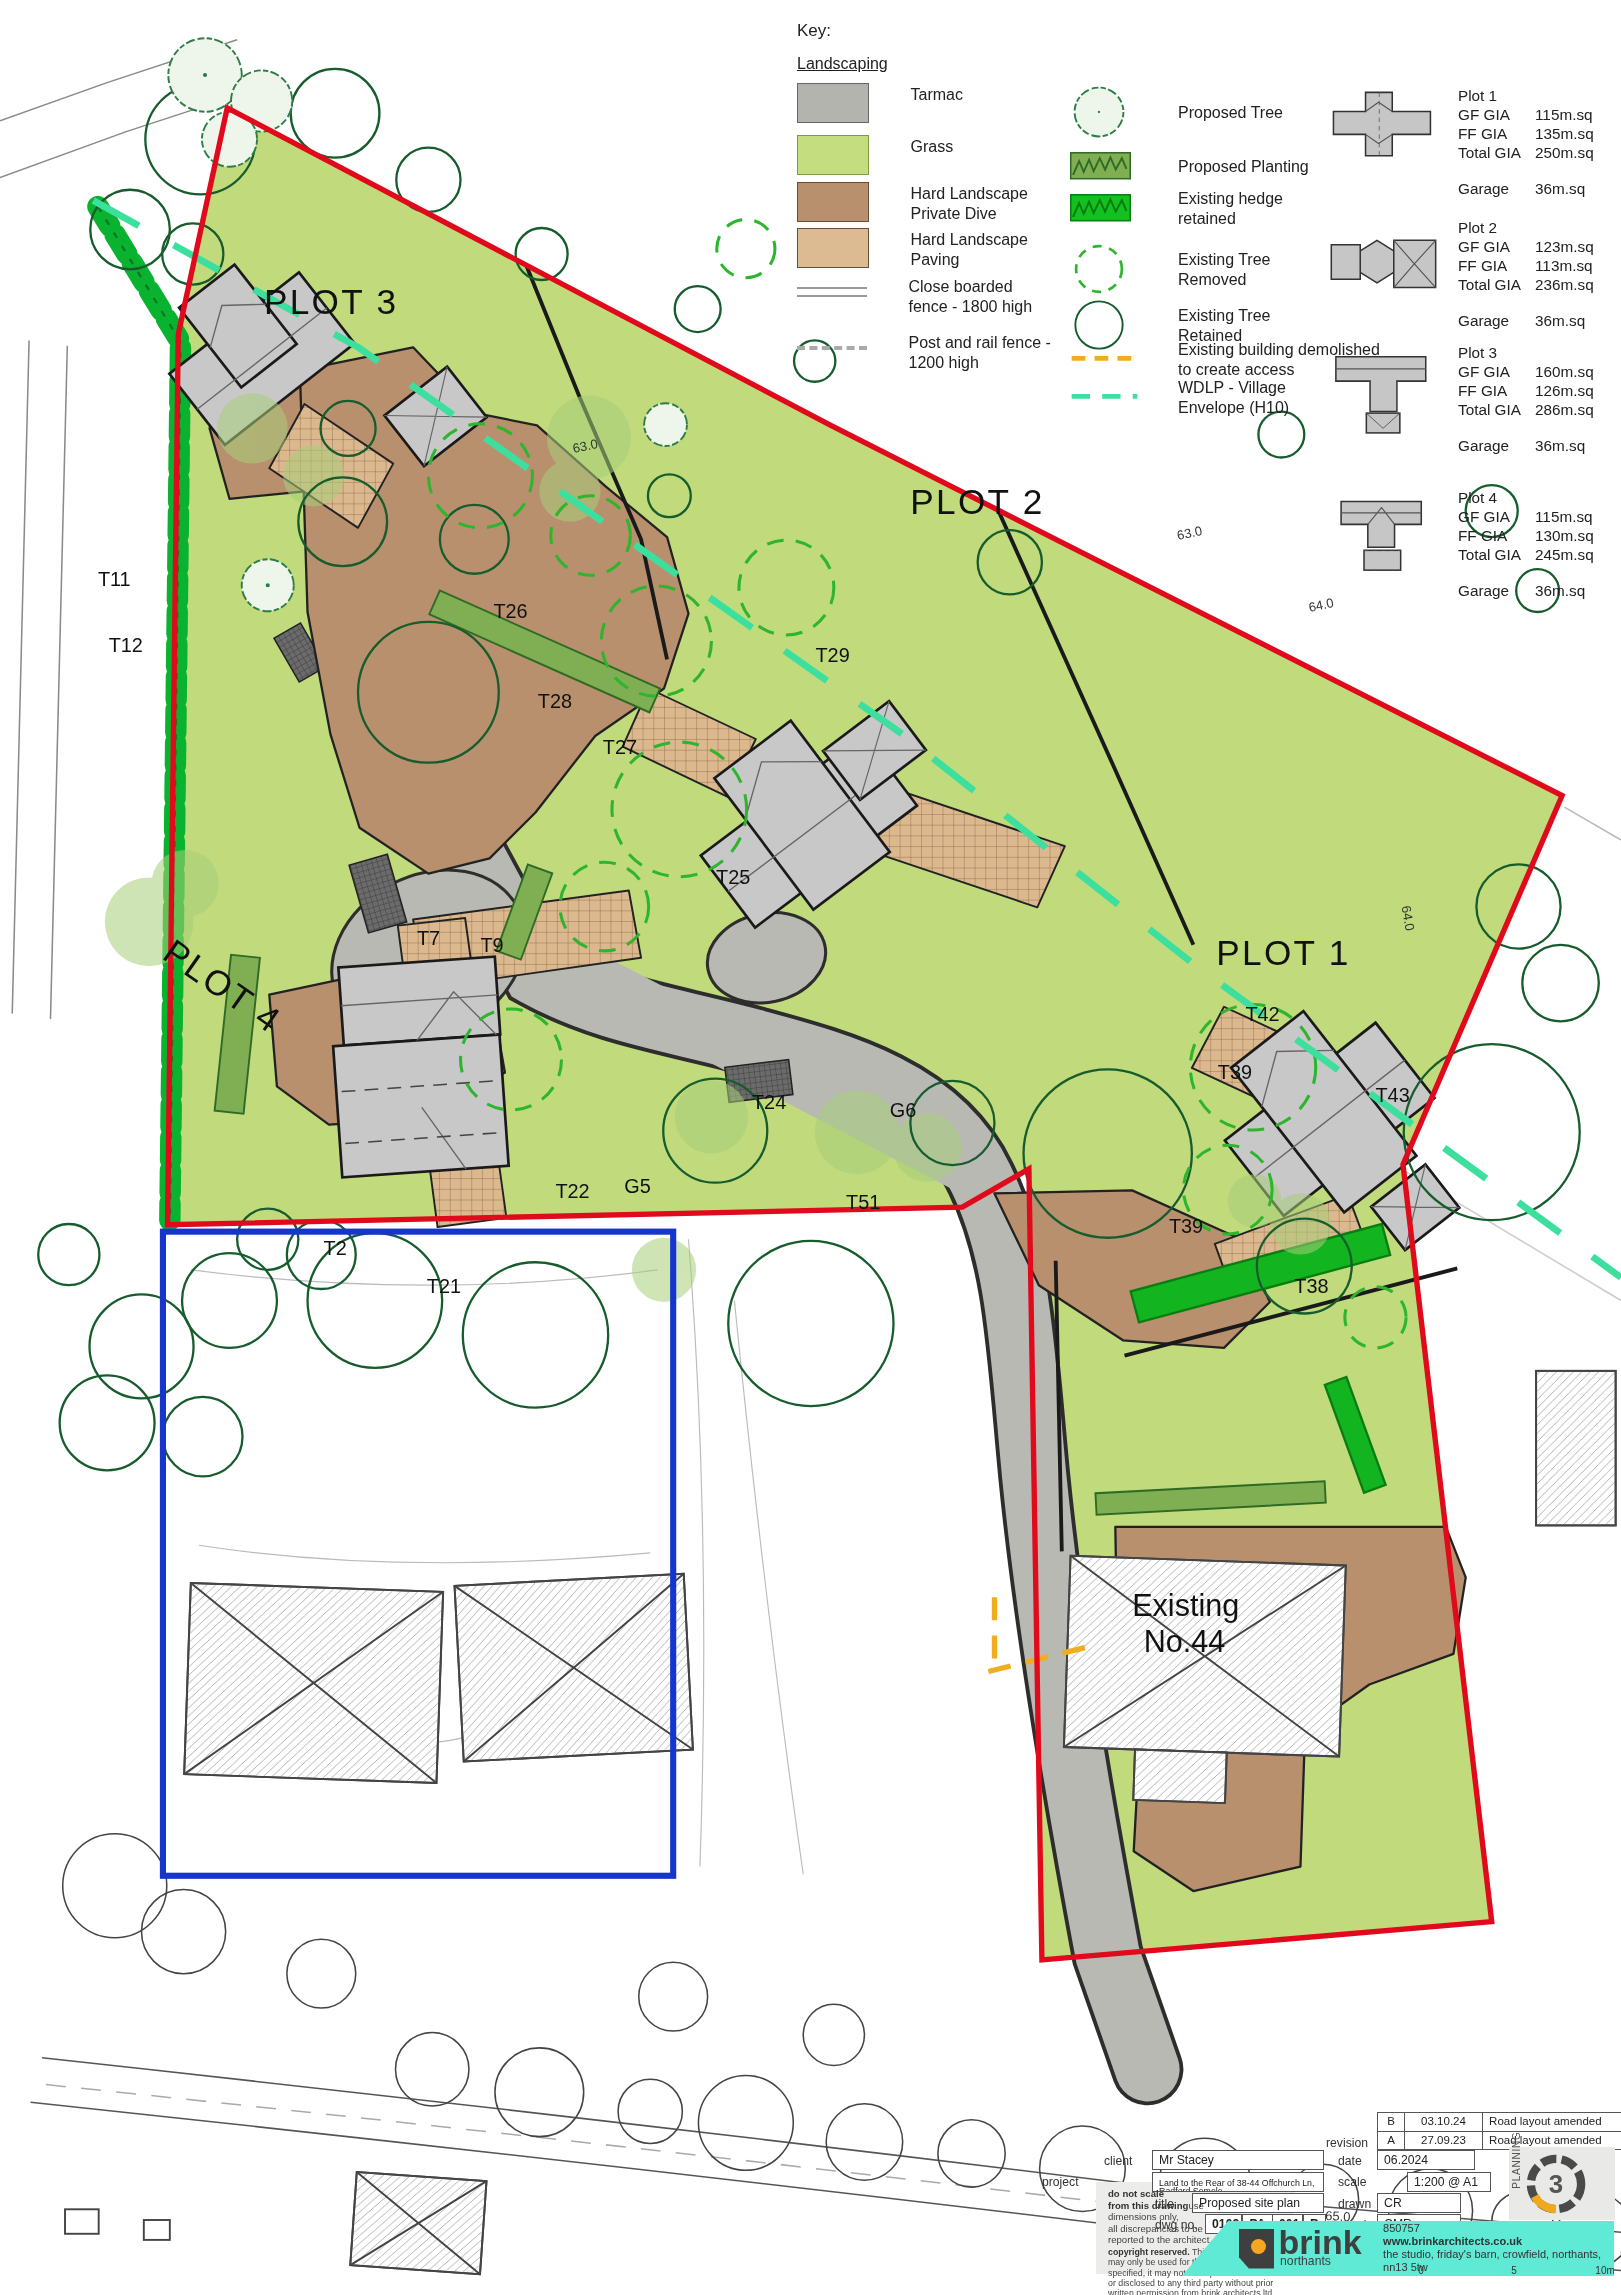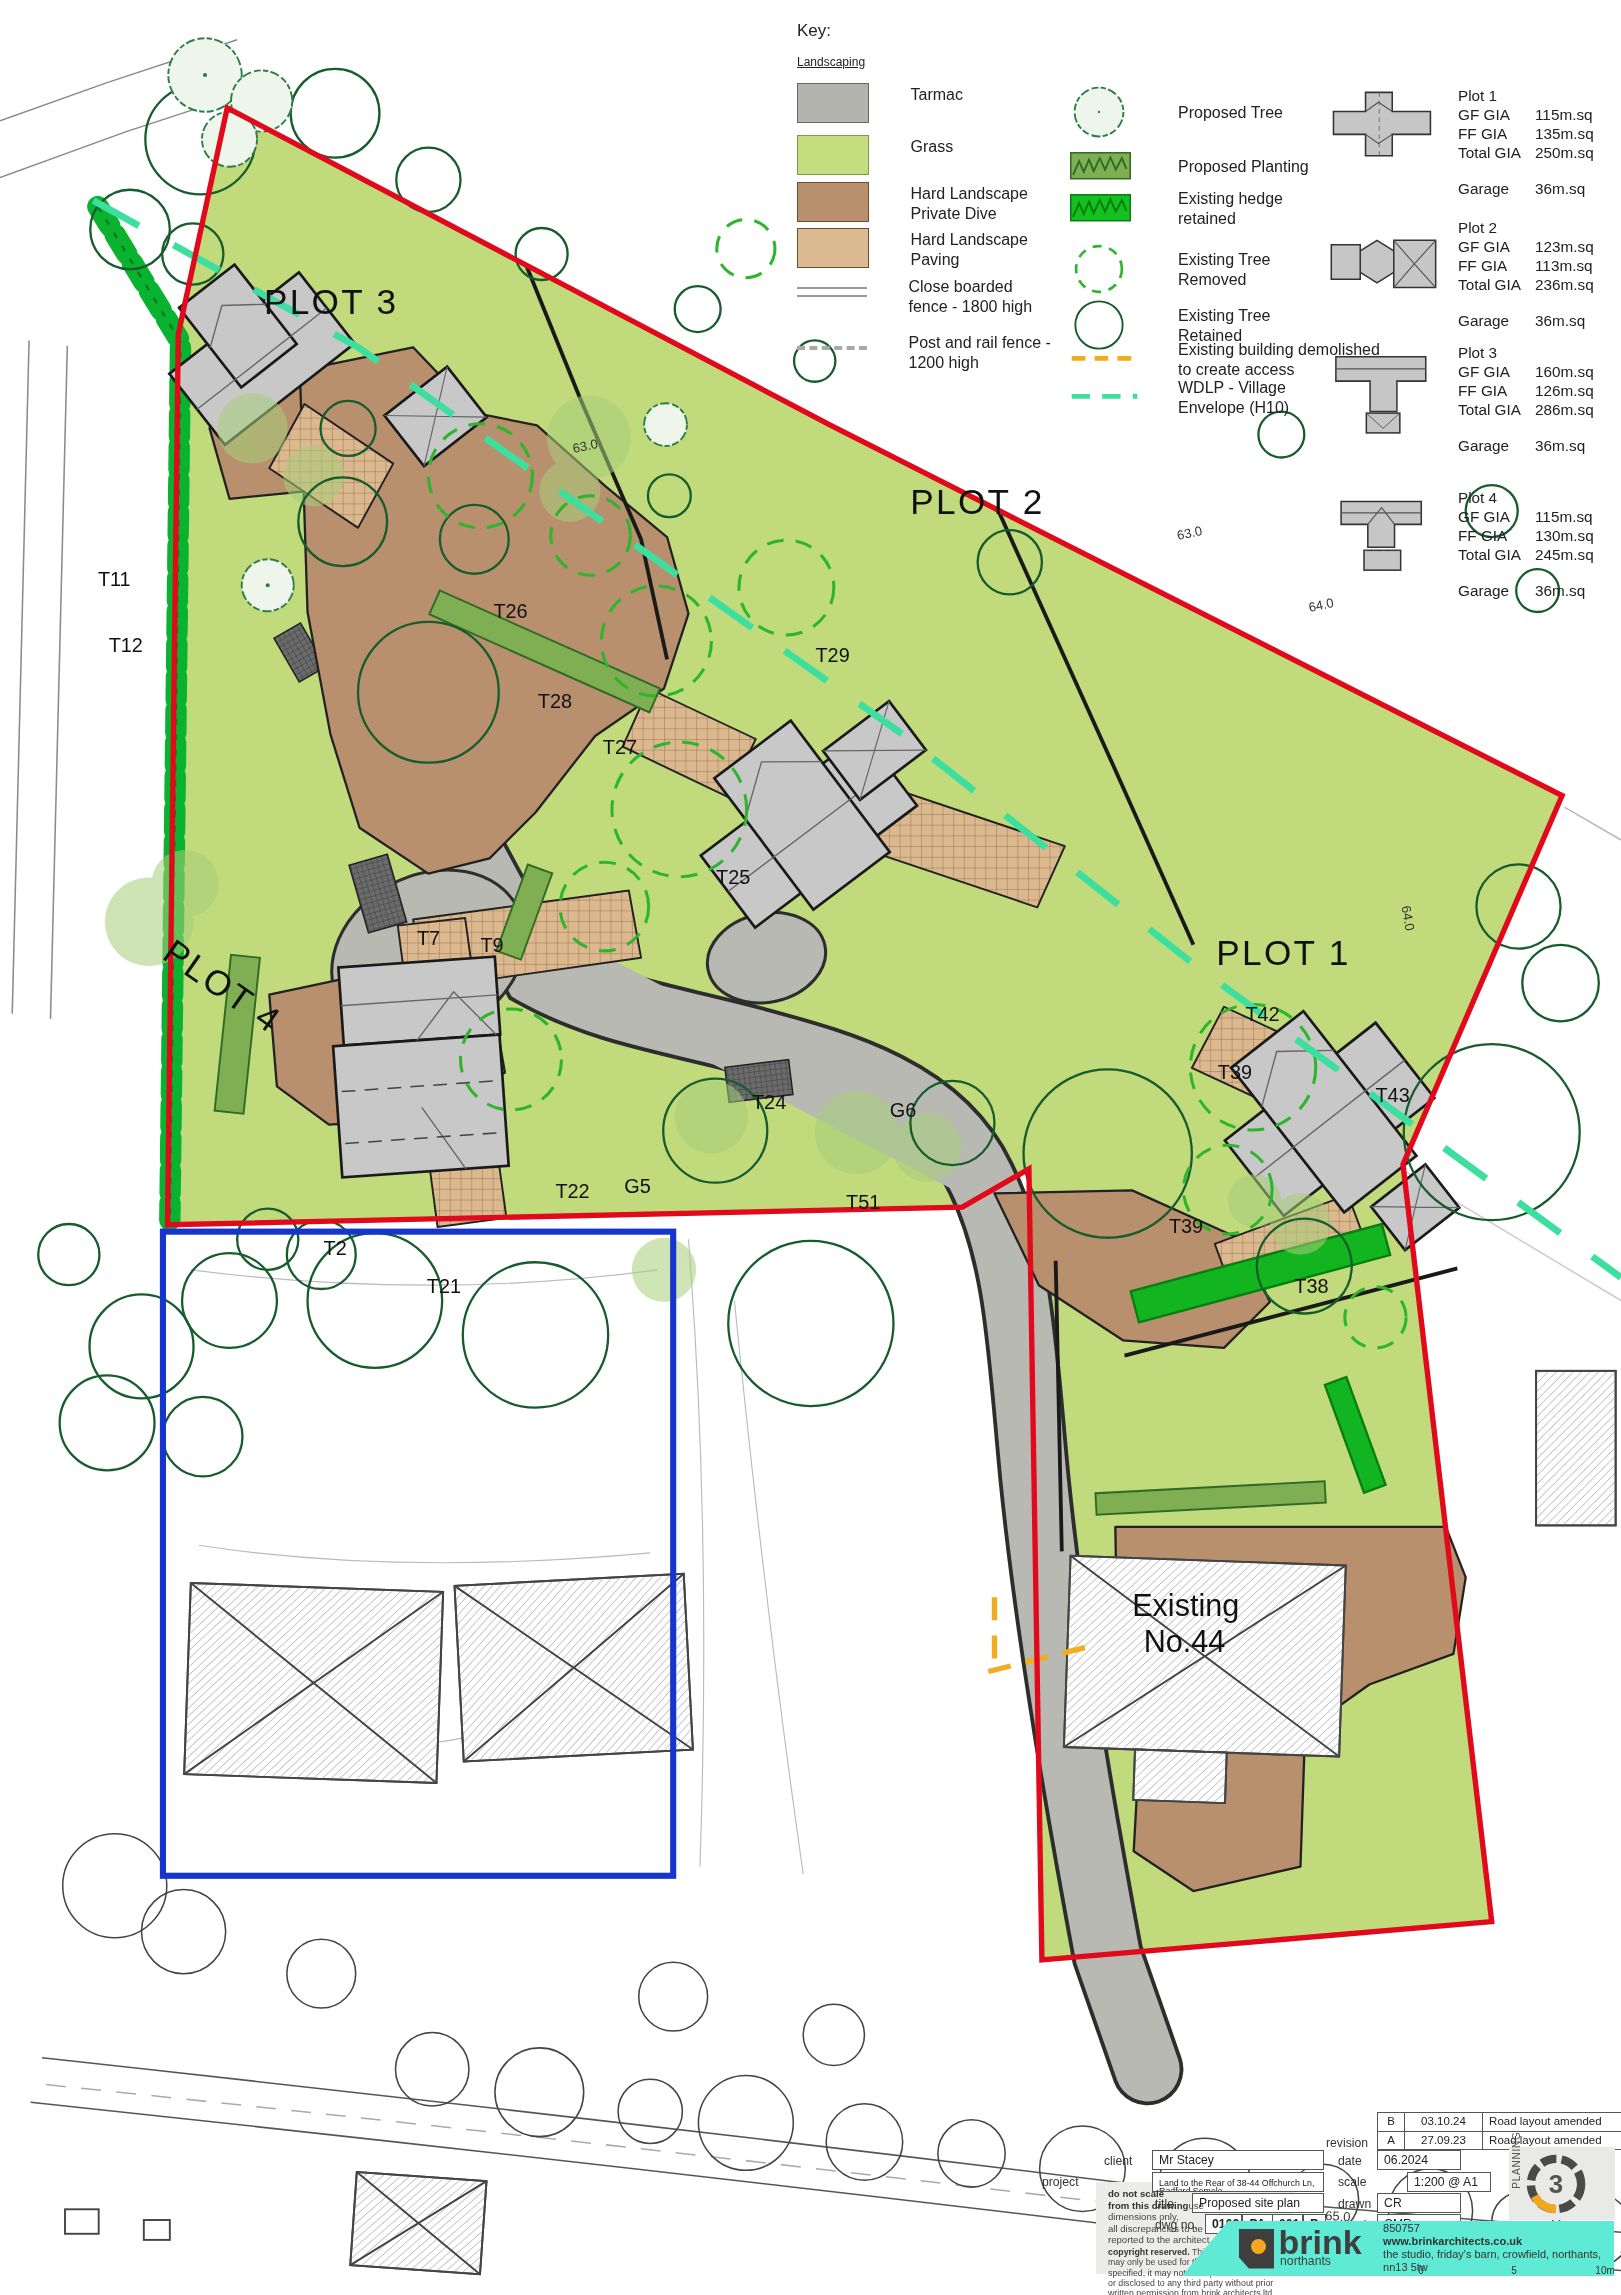--- a/index.html
+++ b/index.html
@@ -2,21 +2,21 @@
 <html style="font-size:12.2px"><head>
 <meta charset="utf-8">
 <style>
   html,body{margin:0;padding:0;background:#fff;}
   body{font-family:"Liberation Sans",sans-serif;color:#222;}
   #sheet{position:relative;width:1621px;height:2295px;background:#fff;overflow:hidden;}
   svg text{font-family:"Liberation Sans",sans-serif;}
   .abs{position:absolute;}
   
   .key-title{position:absolute;left:797px;top:21.4px;font-size:17px;}
-  .key-sub{position:absolute;left:797px;top:55px;font-size:12px;text-decoration:underline;}
+  .key-sub{position:absolute;left:797px;top:55px;font-size:16px;text-decoration:underline;}
   .lrow{position:absolute;left:797px;display:flex;align-items:flex-start;}
   .swatch{width:70px;height:38px;border:1.5px solid #666;margin-right:27.5px;flex:none;}
   .sw-tarmac{background:#b4b4ae;}
   .sw-grass{background:#c3dd7f;border-color:#7d9a45;}
   .sw-drive{background:#b9906e;border-color:#6b4d33;}
   .sw-paving{background:#ddbb92;border-color:#6b4d33;}
   .sw-fence{height:6.1px;border:none;border-top:2.3px solid #999;border-bottom:2.3px solid #999;margin-top:12.2px;}
   .sw-postrail{height:0;border:none;border-top:4.6px dashed #a9a9a9;margin-top:15.3px;}
   .llabel,.rlabel{font-size:16px;line-height:20px;white-space:pre-line;padding-top:1.5px;margin-left:14px;}
   .rrow{position:absolute;left:1070px;display:flex;align-items:center;}
@@ -603,21 +603,21 @@
 <div class="tb-box" style="left:1152px;top:2172px;width:172px;font-size:8.8px;line-height:8.4px;padding-top:6px">Land to the Rear of 38-44 Offchurch Ln, Radford Semele</div>
 <div class="tb-label" style="left:1155px;top:2197px">title</div>
 <div class="tb-box" style="left:1192px;top:2193px;width:132px">Proposed site plan</div>
 <div class="tb-label" style="left:1155px;top:2218px">dwg no.</div>
 <div class="tb-box" style="left:1205px;top:2214px;width:37px;font-weight:bold;text-align:center">0102</div>
 <div class="tb-box" style="left:1242px;top:2214px;width:31px;font-weight:bold;text-align:center">PA</div>
 <div class="tb-box" style="left:1272px;top:2214px;width:31px;font-weight:bold;text-align:center">001</div>
 <div class="tb-box" style="left:1303px;top:2214px;width:23px;font-weight:bold;text-align:center">B</div>
 
 <div class="tb-label" style="left:1338px;top:2154px">date</div>
-<div class="tb-box" style="left:1377px;top:2150px;width:84px">06.2024</div>
+<div class="tb-box" style="left:1377px;top:2150px;width:98px">06.2024</div>
 <div class="tb-label" style="left:1338px;top:2175px">scale</div>
 <div class="tb-box" style="left:1407px;top:2172px;width:84px">1:200 @ A1</div>
 <div class="tb-label" style="left:1338px;top:2197px">drawn</div>
 <div class="tb-box" style="left:1377px;top:2193px;width:84px">CR</div>
 <div class="tb-label" style="left:1338px;top:2218px">check</div>
 <div class="tb-box" style="left:1377px;top:2214px;width:84px">CMR</div>
 
 <div class="smallnote" style="left:1108px;top:2188px;width:130px"><b>do not scale
 from this drawing</b><span>use dimensions only,
 all discrepancies to be

